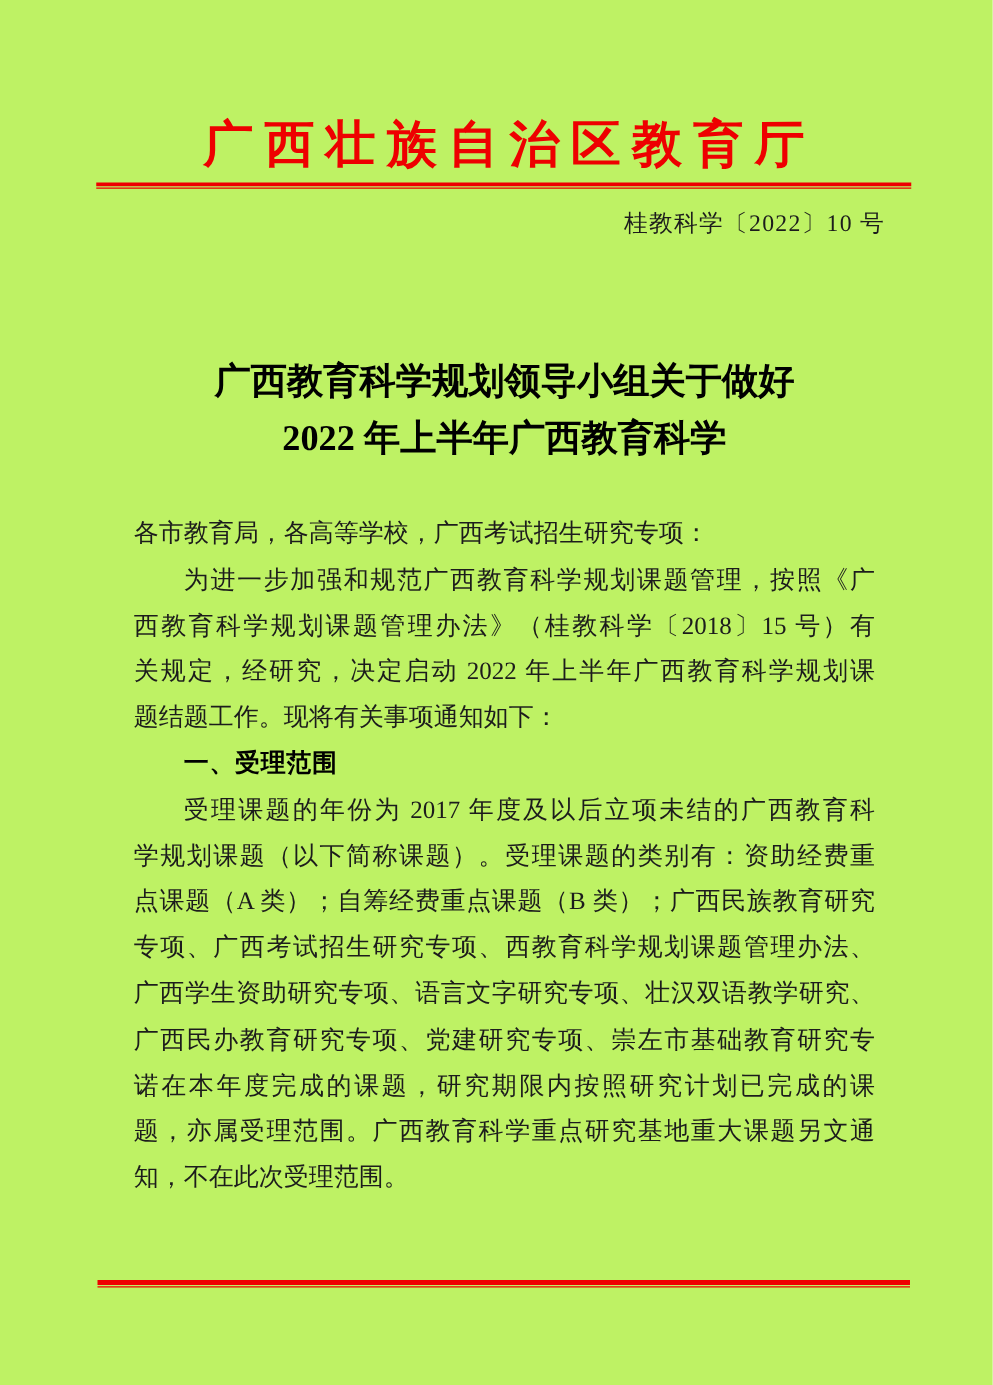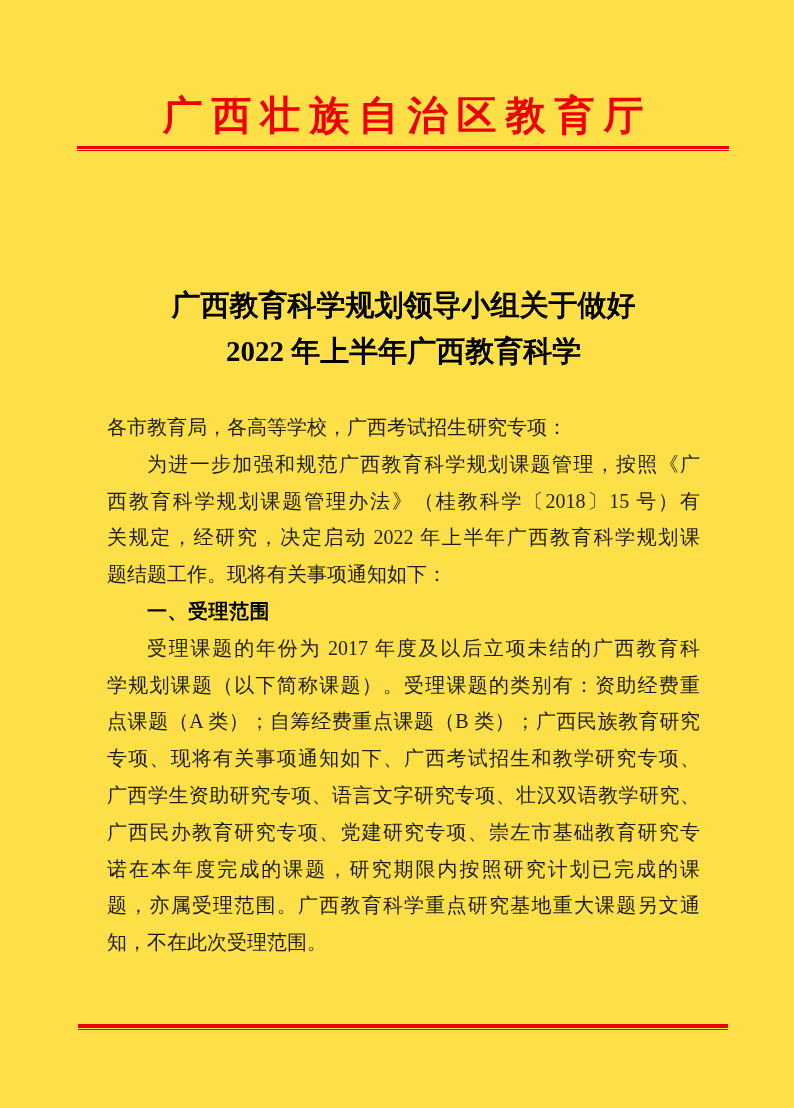--- a/index.html
+++ b/index.html
@@ -1,20 +1,20 @@
 <!DOCTYPE html>
 <html style="--accent: #ee0000; --ink: #1c1c1c;"><head>
 <meta charset="utf-8">
 <style>
   :root { --accent:#ee0000; --ink:#1c1c1c; }
   * { margin:0; padding:0; box-sizing:border-box; }
   html,body { background:#ffffff; }
   body { width:794px; height:1108px; overflow:hidden;
          font-family:"Liberation Serif","DejaVu Serif",serif; }
-  .page { position:relative; width:794px; height:1108px; background:#fde047; }
+  .page { position:relative; width:794px; height:1108px; background:#bef264; }
 
   
   .agency { position:absolute; top:90px; left:77px; width:652px;
             text-align:center; color:var(--accent);
             font-size:40px; font-weight:700; letter-spacing:9px; text-indent:9px;
             white-space:nowrap; line-height:52px;
             font-family:"Liberation Serif","DejaVu Serif",serif; }
 
   
   .rule { position:absolute; left:77px; width:652px; }
@@ -50,37 +50,38 @@
 <div class="page">
 
   <div class="agency">广西壮族自治区教育厅</div>
 
   <div class="rule rule-top">
     <div class="thick"></div>
     <div class="gap"></div>
     <div class="thin"></div>
   </div>
 
+  <div class="doc-number">桂教科学〔2022〕10 号</div>
 
   <div class="doc-title">
     <div class="title-line">广西教育科学规划领导小组关于做好</div>
     <div class="title-line">2022 年上半年广西教育科学</div>
   </div>
 
   <div class="content">
     <div class="line">各市教育局，各高等学校，广西考试招生研究专项：</div>
     <div class="line indent fill">为进一步加强和规范广西教育科学规划课题管理，按照《广</div>
     <div class="line fill">西教育科学规划课题管理办法》（桂教科学〔2018〕15 号）有</div>
     <div class="line fill">关规定，经研究，决定启动 2022 年上半年广西教育科学规划课</div>
     <div class="line">题结题工作。现将有关事项通知如下：</div>
     <div class="line heading">一、受理范围</div>
     <div class="line indent fill">受理课题的年份为 2017 年度及以后立项未结的广西教育科</div>
     <div class="line fill">学规划课题（以下简称课题）。受理课题的类别有：资助经费重</div>
     <div class="line fill">点课题（A 类）；自筹经费重点课题（B 类）；广西民族教育研究</div>
-    <div class="line fill">专项、现将有关事项通知如下、广西考试招生和教学研究专项、</div>
+    <div class="line fill">专项、广西考试招生研究专项、西教育科学规划课题管理办法、</div>
     <div class="line fill">广西学生资助研究专项、语言文字研究专项、壮汉双语教学研究、</div>
     <div class="line fill">广西民办教育研究专项、党建研究专项、崇左市基础教育研究专</div>
     <div class="line fill">诺在本年度完成的课题，研究期限内按照研究计划已完成的课</div>
     <div class="line fill">题，亦属受理范围。广西教育科学重点研究基地重大课题另文通</div>
     <div class="line">知，不在此次受理范围。</div>
   </div>
 
   <div class="rule rule-bottom">
     <div class="thick"></div>
     <div class="gap"></div>

